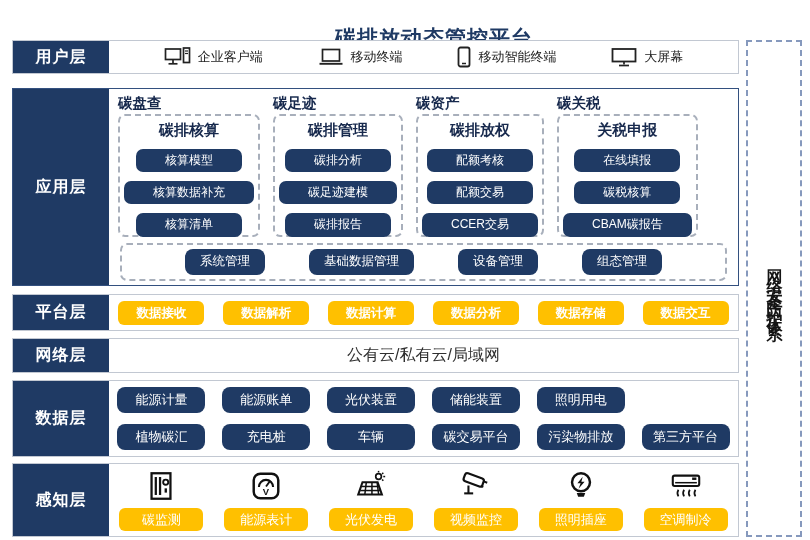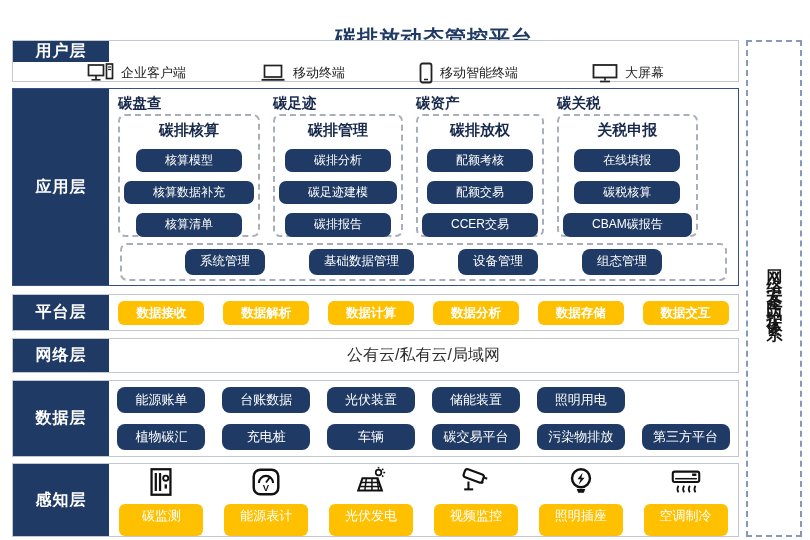--- a/index.html
+++ b/index.html
@@ -24,21 +24,21 @@
     border:1px solid var(--border);display:flex;
   }
   .row-label{
     width:96px;flex:none;background:var(--navy);color:#fff;
     font-weight:bold;font-size:16px;letter-spacing:1px;
     display:flex;align-items:center;justify-content:center;
   }
   .row-content{flex:1;min-width:0;}
 
   
-  .row-user{top:40px;height:42px;flex-direction:column;}
+  .row-user{top:40px;height:34px;}
   .user-content{display:flex;align-items:center;justify-content:space-evenly;}
   .user-item{display:flex;align-items:center;gap:7px;font-size:13px;color:#222;}
   .uicon{display:block;}
 
   
   .row-app{top:88px;height:198px;border-color:#33507f;}
   .app-content{padding:4px 9px 6px;}
   .app-cols{display:grid;grid-template-columns:repeat(5,1fr);column-gap:13px;}
   .app-col-header{font-weight:bold;font-size:14.5px;color:var(--ink);height:21px;line-height:21px;}
   .app-box{
@@ -75,21 +75,21 @@
   .data-row{display:grid;grid-template-columns:repeat(6,1fr);}
   .dpill{
     background:var(--navy);color:#fff;font-size:13px;border-radius:8px;
     width:88px;height:26px;line-height:26px;text-align:center;margin:0 auto;white-space:nowrap;
   }
 
   
   .row-perception{top:463px;height:74px;}
   .perc-content{display:grid;grid-template-columns:repeat(6,1fr);align-items:center;height:100%;}
   .perc-item{display:flex;flex-direction:column;align-items:center;gap:5px;}
-  .perc-item .ypill{width:84px;height:32px;line-height:23px;font-size:13px;font-weight:normal;}
+  .perc-item .ypill{width:84px;height:23px;line-height:23px;font-size:13px;font-weight:normal;}
 
   
   .security{
     position:absolute;left:746px;top:40px;width:56px;height:497px;
     border:2px dashed #8699bd;background:#fff;
     display:flex;align-items:center;justify-content:center;
   }
   .security-text{
     writing-mode:vertical-rl;text-orientation:upright;
     font-weight:bold;font-size:16px;color:#141414;letter-spacing:8px;
@@ -221,22 +221,22 @@
 
 <div class="row row-network">
   <div class="row-label">网络层</div>
   <div class="row-content network-content">公有云/私有云/局域网</div>
 </div>
 
 <div class="row row-data">
   <div class="row-label">数据层</div>
   <div class="row-content data-content">
     <div class="data-row">
+      <div class="dpill">能源计量</div>
       <div class="dpill">能源账单</div>
-      <div class="dpill">台账数据</div>
       <div class="dpill">光伏装置</div>
       <div class="dpill">储能装置</div>
       <div class="dpill">照明用电</div>
     </div>
     <div class="data-row">
       <div class="dpill">植物碳汇</div>
       <div class="dpill">充电桩</div>
       <div class="dpill">车辆</div>
       <div class="dpill">碳交易平台</div>
       <div class="dpill">污染物排放</div>

